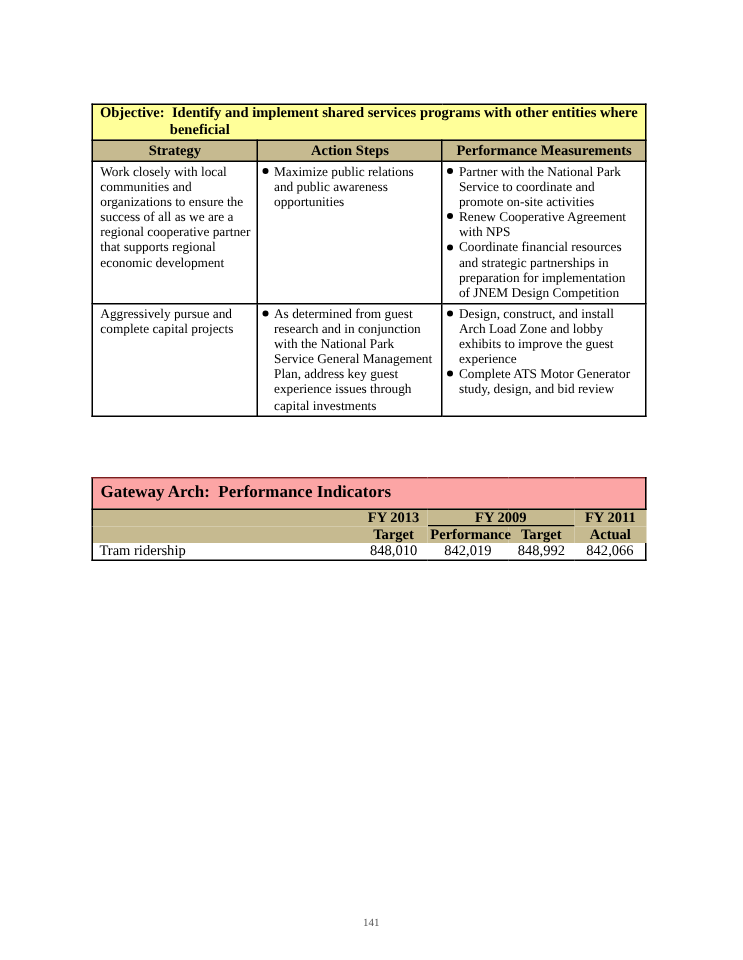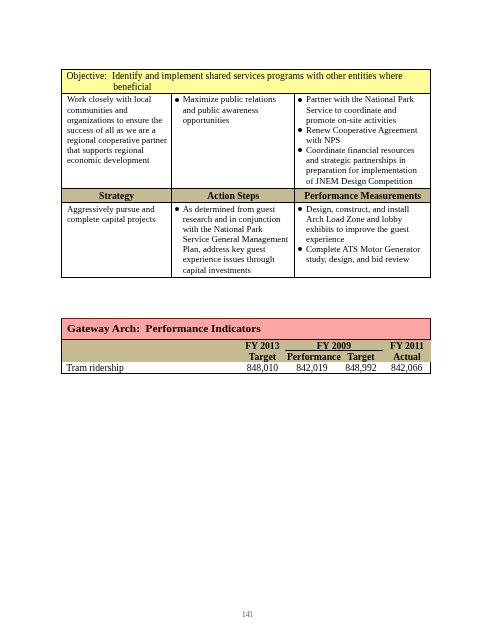--- a/index.html
+++ b/index.html
@@ -8,21 +8,21 @@
     font-family:"Liberation Serif", serif;
     color:#000;
     position:relative;overflow:hidden;
     -webkit-font-smoothing:antialiased;
   }
   .page{position:absolute;inset:0;}
   table{border-collapse:collapse;position:absolute;table-layout:fixed;}
   #tbl1{left:61px;top:69px;width:369px;}
   #tbl2{left:61px;top:318px;width:369.4px;}
   #tbl1 td{border:1px solid #000;vertical-align:top;padding:0;}
-  #tbl1 td.obj{white-space:pre-wrap;background:#ffff99;font-weight:normal;font-size:9.72px;line-height:11px;
+  #tbl1 td.obj{white-space:pre-wrap;background:#ffff99;font-weight:bold;font-size:9.72px;line-height:11px;
        padding:0.2px 2px 0.6px 51.2px;text-indent:-46.6px;}
   #tbl1 td.colhead{background:#c6ba90;font-weight:bold;text-align:center;font-size:9.7px;
        line-height:11.4px;padding:1.2px 2px 0.7px 2px;}
   #tbl1 td.cell{font-size:8.9px;line-height:10.15px;padding:0.6px 3px 2.0px 4.9px;}
   ul{margin:0;padding:0;list-style:none;}
   li{margin:0;padding:0 0 0 10.3px;position:relative;}
   li:before{content:"";position:absolute;left:2.8px;top:3.2px;width:4px;height:4px;border-radius:50%;background:#000;}
   #tbl1 td.obj2{padding-top:2.0px;padding-bottom:0.6px;}
   #tbl1 td.cellb{padding-left:0.2px;padding-right:4.5px;}
   .pageno{position:absolute;left:0;right:0;top:611px;text-align:center;font-size:7.3px;line-height:8px;color:#555;}
@@ -51,38 +51,38 @@
   <colgroup>
         <col style="width:110.2px">
         <col style="width:123.3px">
         <col style="width:135.5px">
       </colgroup>
   <tbody>
         <tr>
     <td class="obj" colspan="3">Objective:  Identify and implement shared services programs with other entities where beneficial</td>
   </tr>
   <tr>
+    <td class="colhead">Strategy</td>
+    <td class="colhead">Action Steps</td>
+    <td class="colhead">Performance Measurements</td>
+  </tr>
+  <tr>
     <td class="cell">Work closely with local communities and organizations to ensure the success of all as we are a regional cooperative partner that supports regional economic development</td>
     <td class="cell cellb">
       <ul>
         <li>Maximize public relations and public awareness opportunities</li>
       </ul>
     </td>
     <td class="cell cellb">
       <ul>
         <li>Partner with the National Park Service to coordinate and promote on-site activities</li>
         <li>Renew Cooperative Agreement with NPS</li>
         <li>Coordinate financial resources and strategic partnerships in preparation for implementation of JNEM Design Competition</li>
       </ul>
     </td>
-  </tr>
-  <tr>
-    <td class="colhead">Strategy</td>
-    <td class="colhead">Action Steps</td>
-    <td class="colhead">Performance Measurements</td>
   </tr>
   <tr>
     <td class="cell">Aggressively pursue and complete capital projects</td>
     <td class="cell cellb">
       <ul>
         <li>As determined from guest research and in conjunction with the National Park Service General Management Plan, address key guest experience issues through capital investments</li>
       </ul>
     </td>
     <td class="cell cellb">
       <ul>

